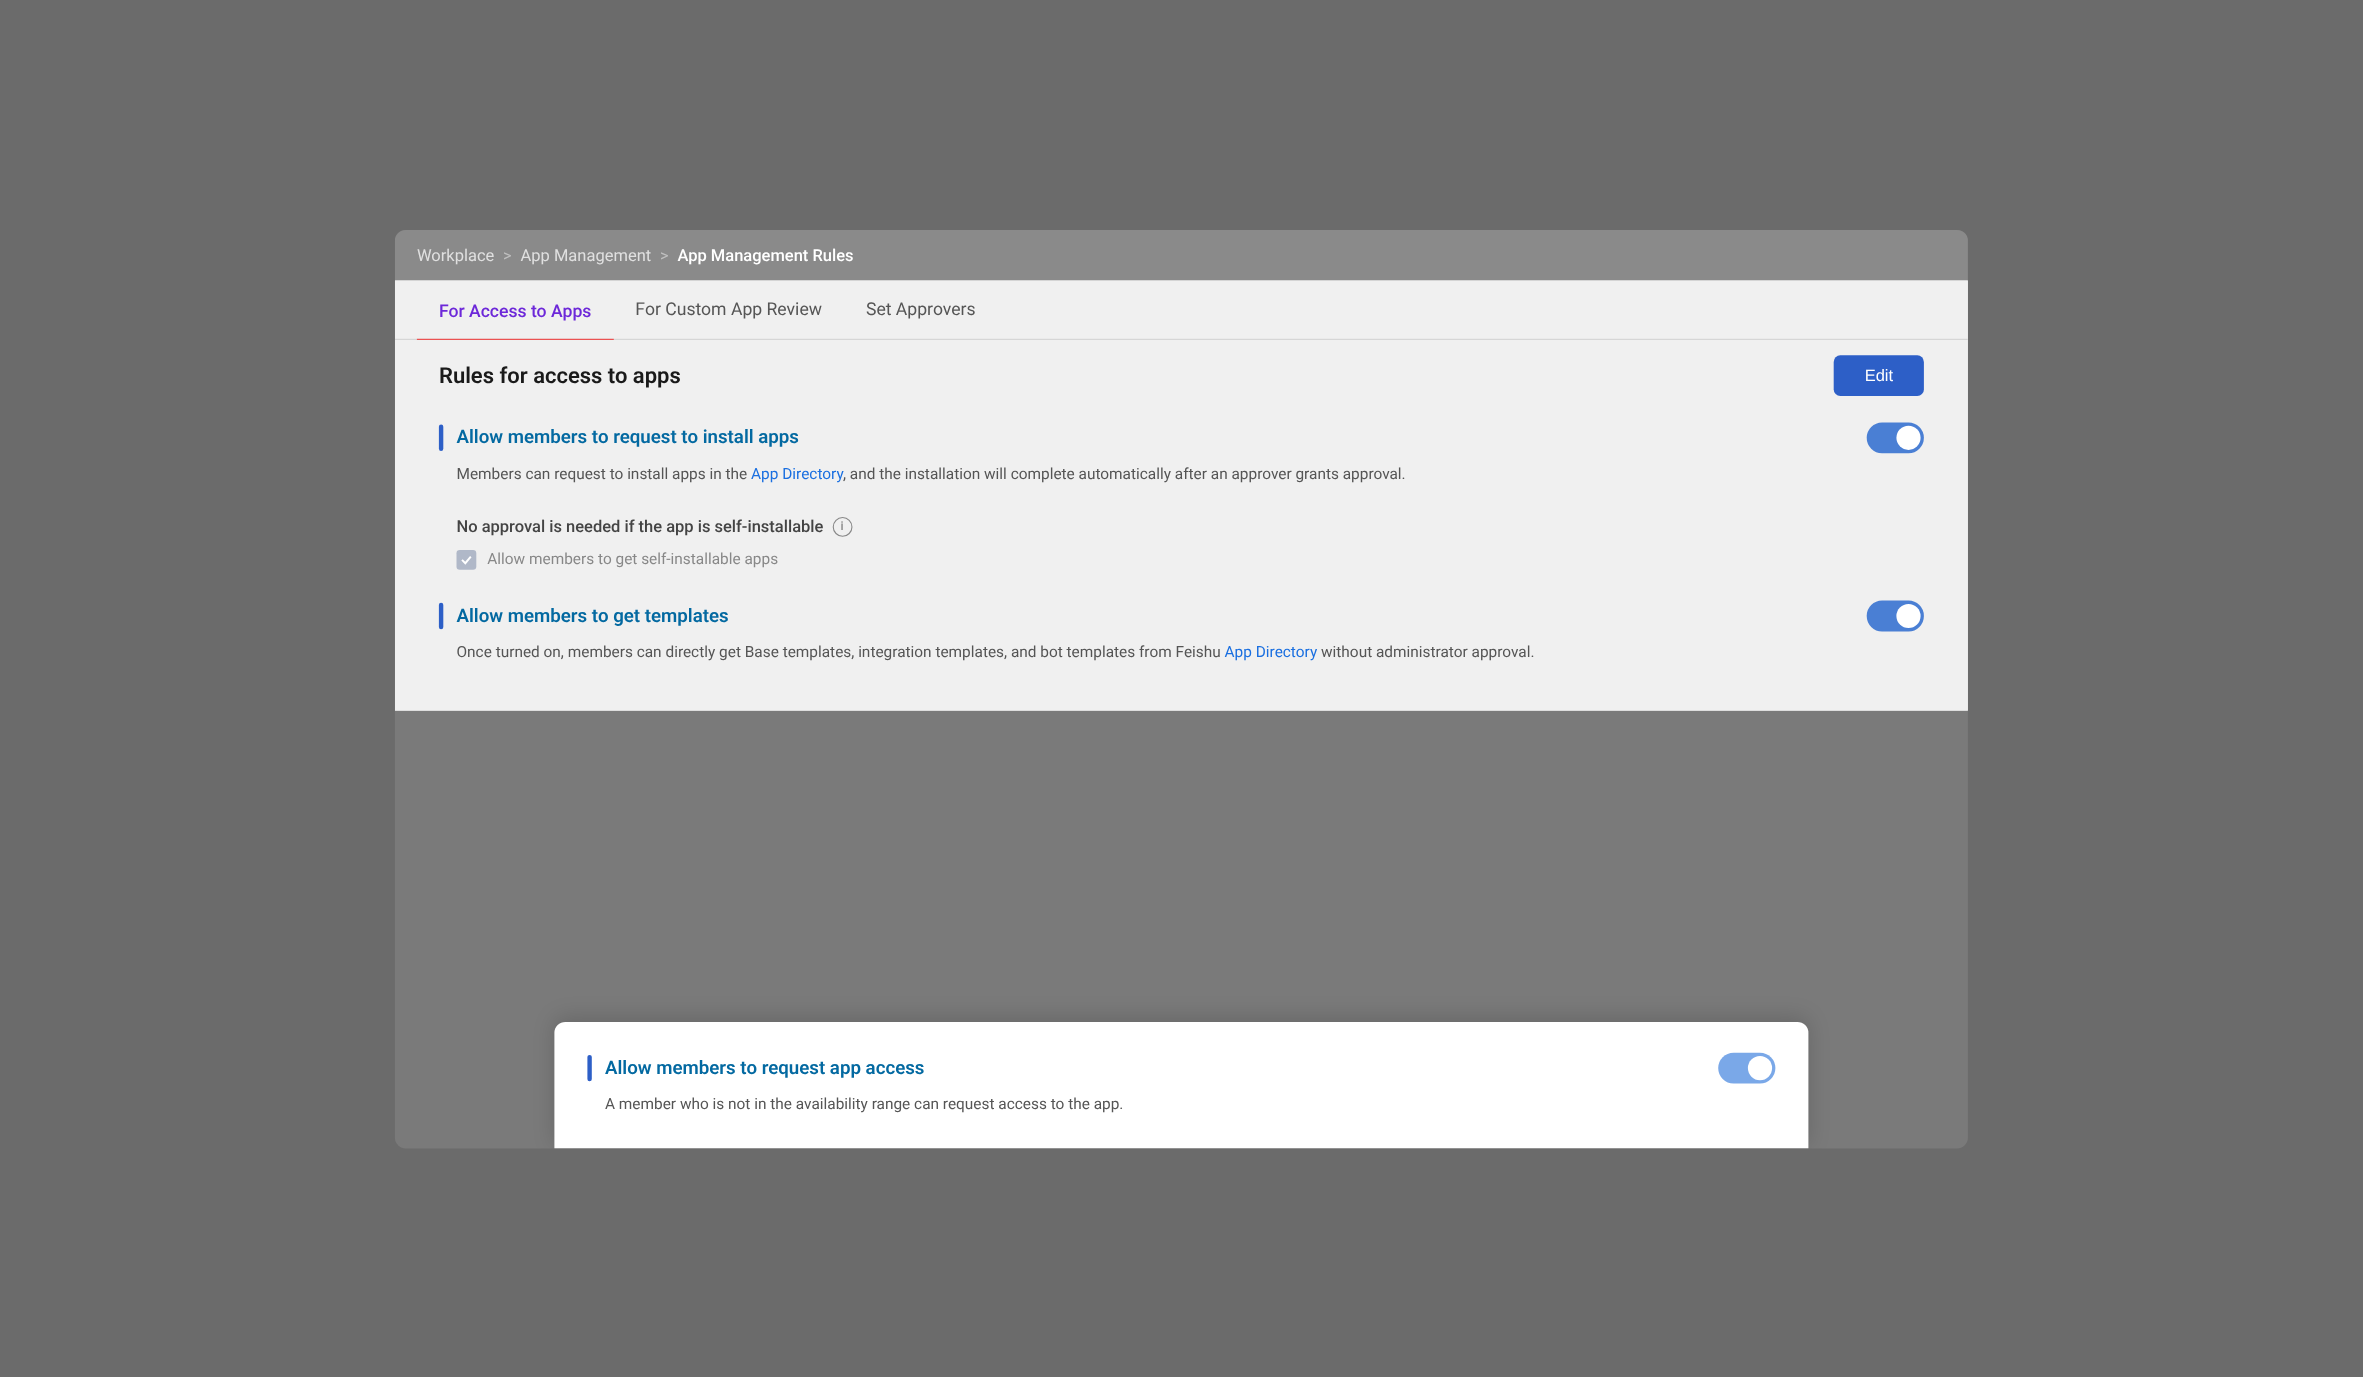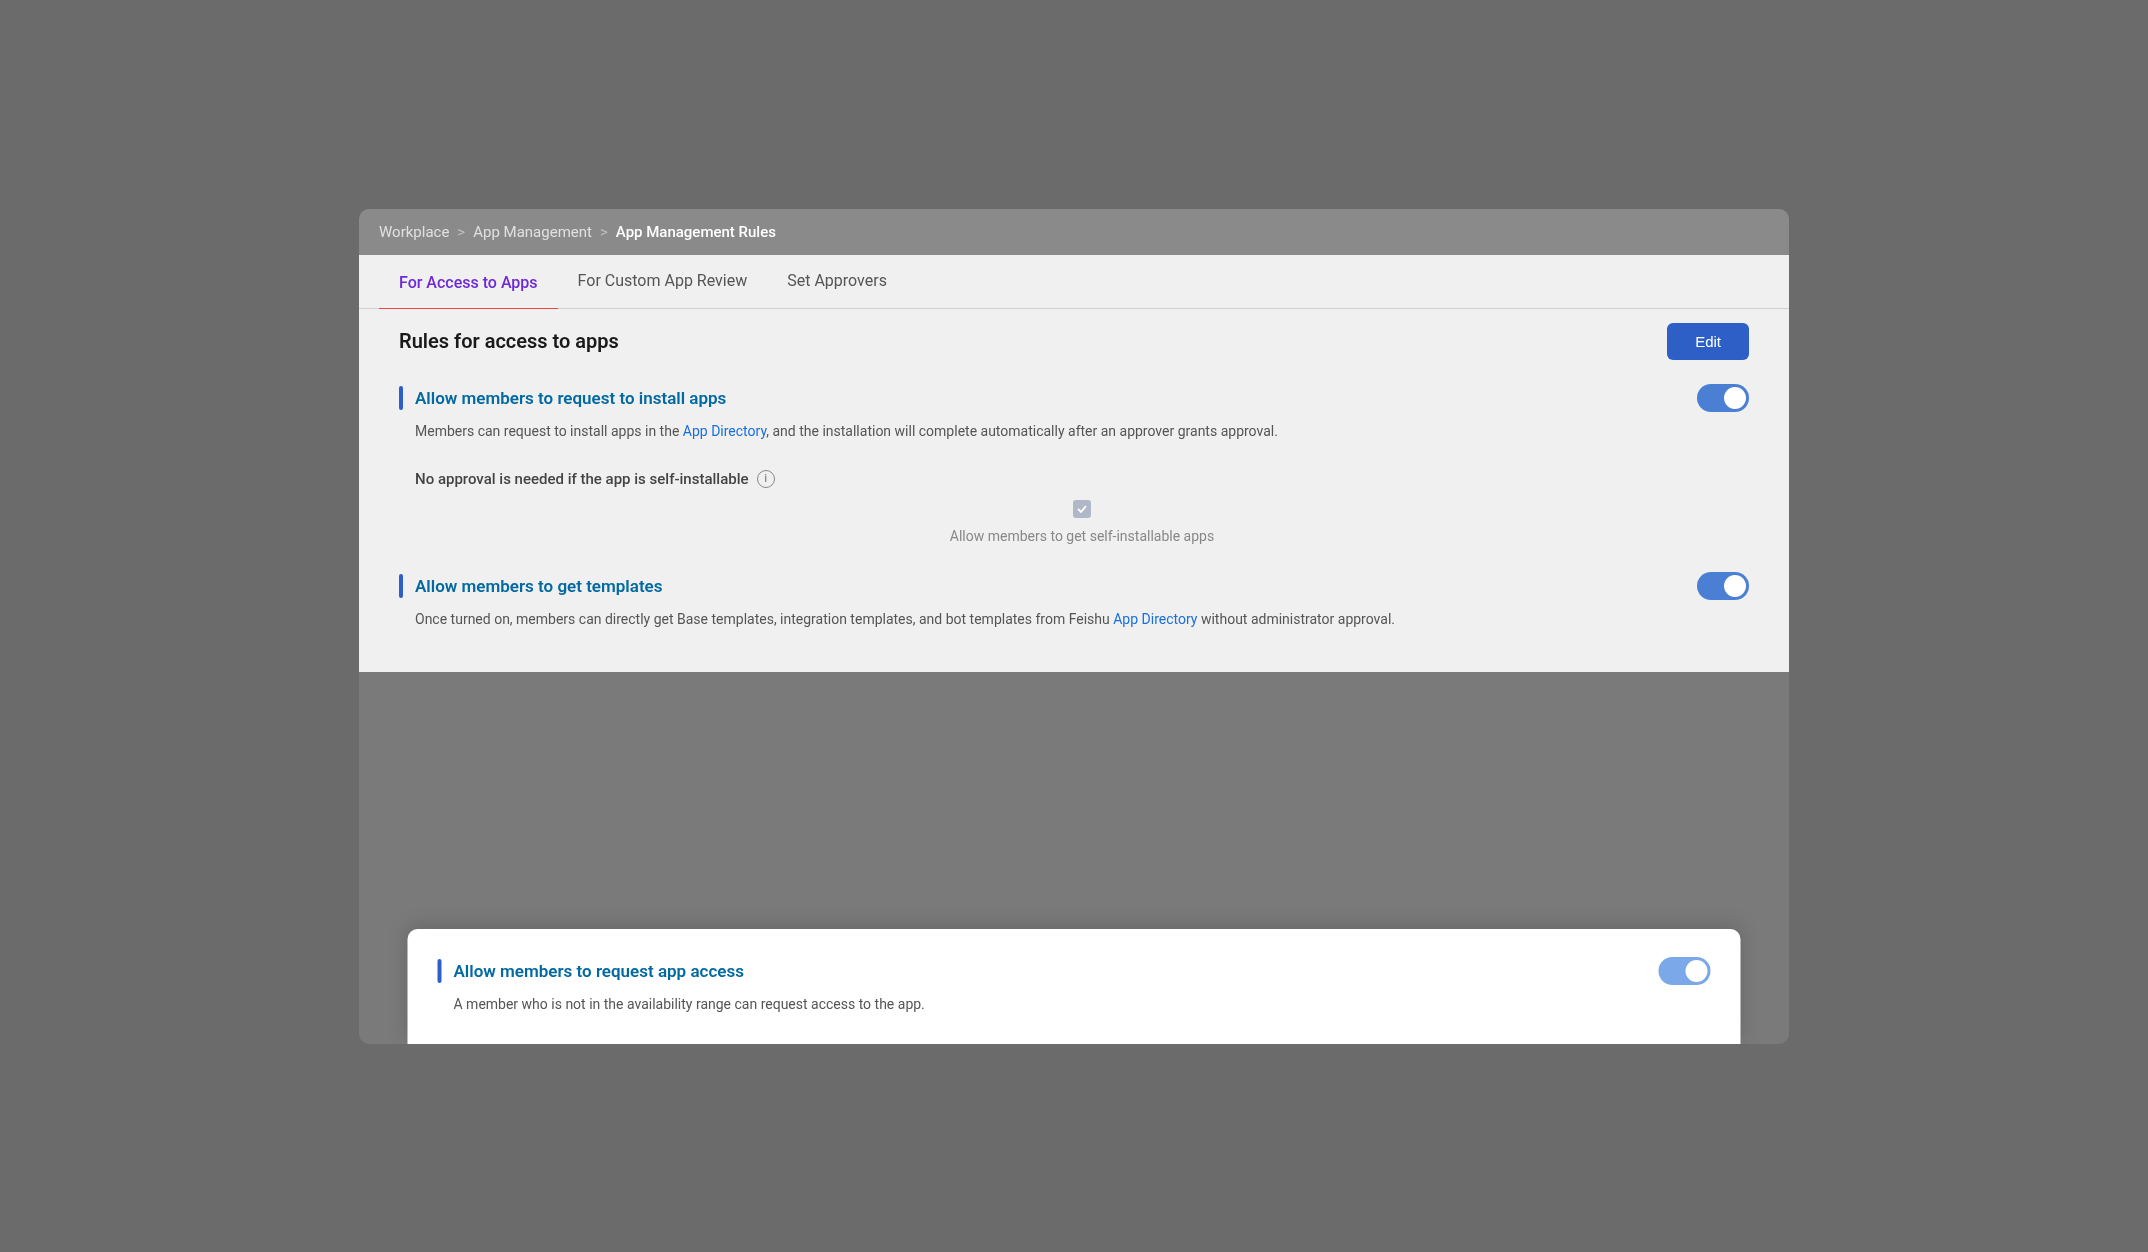--- a/index.html
+++ b/index.html
@@ -216,21 +216,20 @@
       color: #888;
     }
 
     .checkbox-item {
       display: flex;
       align-items: center;
       gap: 10px;
       margin-bottom: 10px;
       color: #888;
       font-size: 14px;
-      flex-direction: column;
     }
 
     .checkbox-item.indented {
       padding-left: 24px;
     }
 
     .checkbox-box {
       width: 18px;
       height: 18px;
       border-radius: 3px;
@@ -245,21 +244,21 @@
       width: 12px;
       height: 12px;
     }
 
     
     .floating-card {
       position: absolute;
       bottom: 0;
       left: 50%;
       transform: translateX(-50%);
-      width: 1333px;
+      width: 1140px;
       background-color: white;
       border-radius: 10px 10px 0 0;
       padding: 28px 30px 28px 30px;
       box-shadow: 0 -4px 20px rgba(0,0,0,0.15);
     }
 
     .floating-card .rule-description {
       color: #555;
       font-size: 14px;
       padding-left: 16px;

